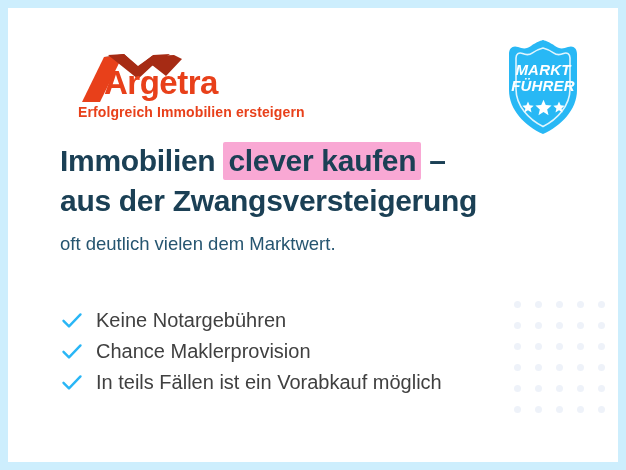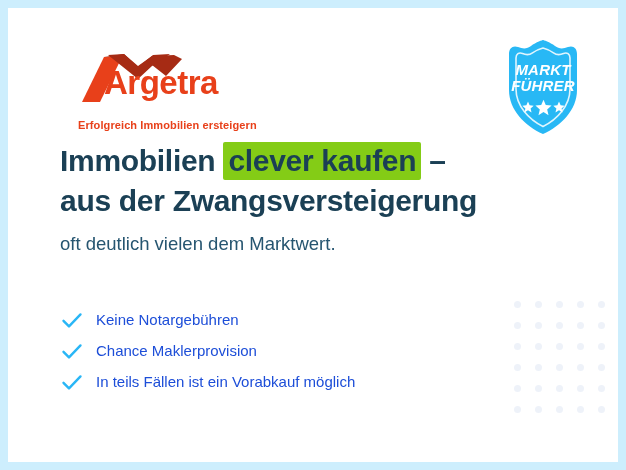--- a/index.html
+++ b/index.html
@@ -68,22 +68,22 @@
     top: 14px;
     font-size: 33px;
     font-weight: bold;
     color: #e8401a;
     letter-spacing: -0.5px;
     line-height: 1;
   }
   .logo-tagline {
     position: absolute;
     left: 0px;
-    top: 67px;
-    font-size: 11px;
+    top: 52px;
+    font-size: 14px;
     font-weight: bold;
     color: #e8401a;
     letter-spacing: 0.1px;
     white-space: nowrap;
   }
 
   
   .badge {
     position: absolute;
     left: 489px;
@@ -135,21 +135,21 @@
     top: 133px;
     width: 470px;
     color: #1b4055;
     font-size: 30px;
     font-weight: bold;
     line-height: 1.32;
     letter-spacing: -0.3px;
   }
   .headline .hl-line { display: block; white-space: nowrap; }
   .headline .mark {
-    background: #84cc16;
+    background: #f9a8d4;
     padding: 2px 5px 3px 5px;
     border-radius: 2px;
   }
 
   
   .subhead {
     position: absolute;
     left: 52px;
     top: 222px;
     width: 500px;
@@ -173,22 +173,22 @@
     height: 31px;
   }
   .feature .check {
     width: 24px;
     height: 24px;
     flex: 0 0 24px;
     margin-right: 12px;
     display: block;
   }
   .feature .label {
-    color: #1d4ed8;
-    font-size: 15px;
+    color: #404040;
+    font-size: 20px;
     line-height: 1;
     white-space: nowrap;
   }
 </style>
 </head>
 <body>
 
 <div class="banner">
   <div class="canvas"></div>
 

